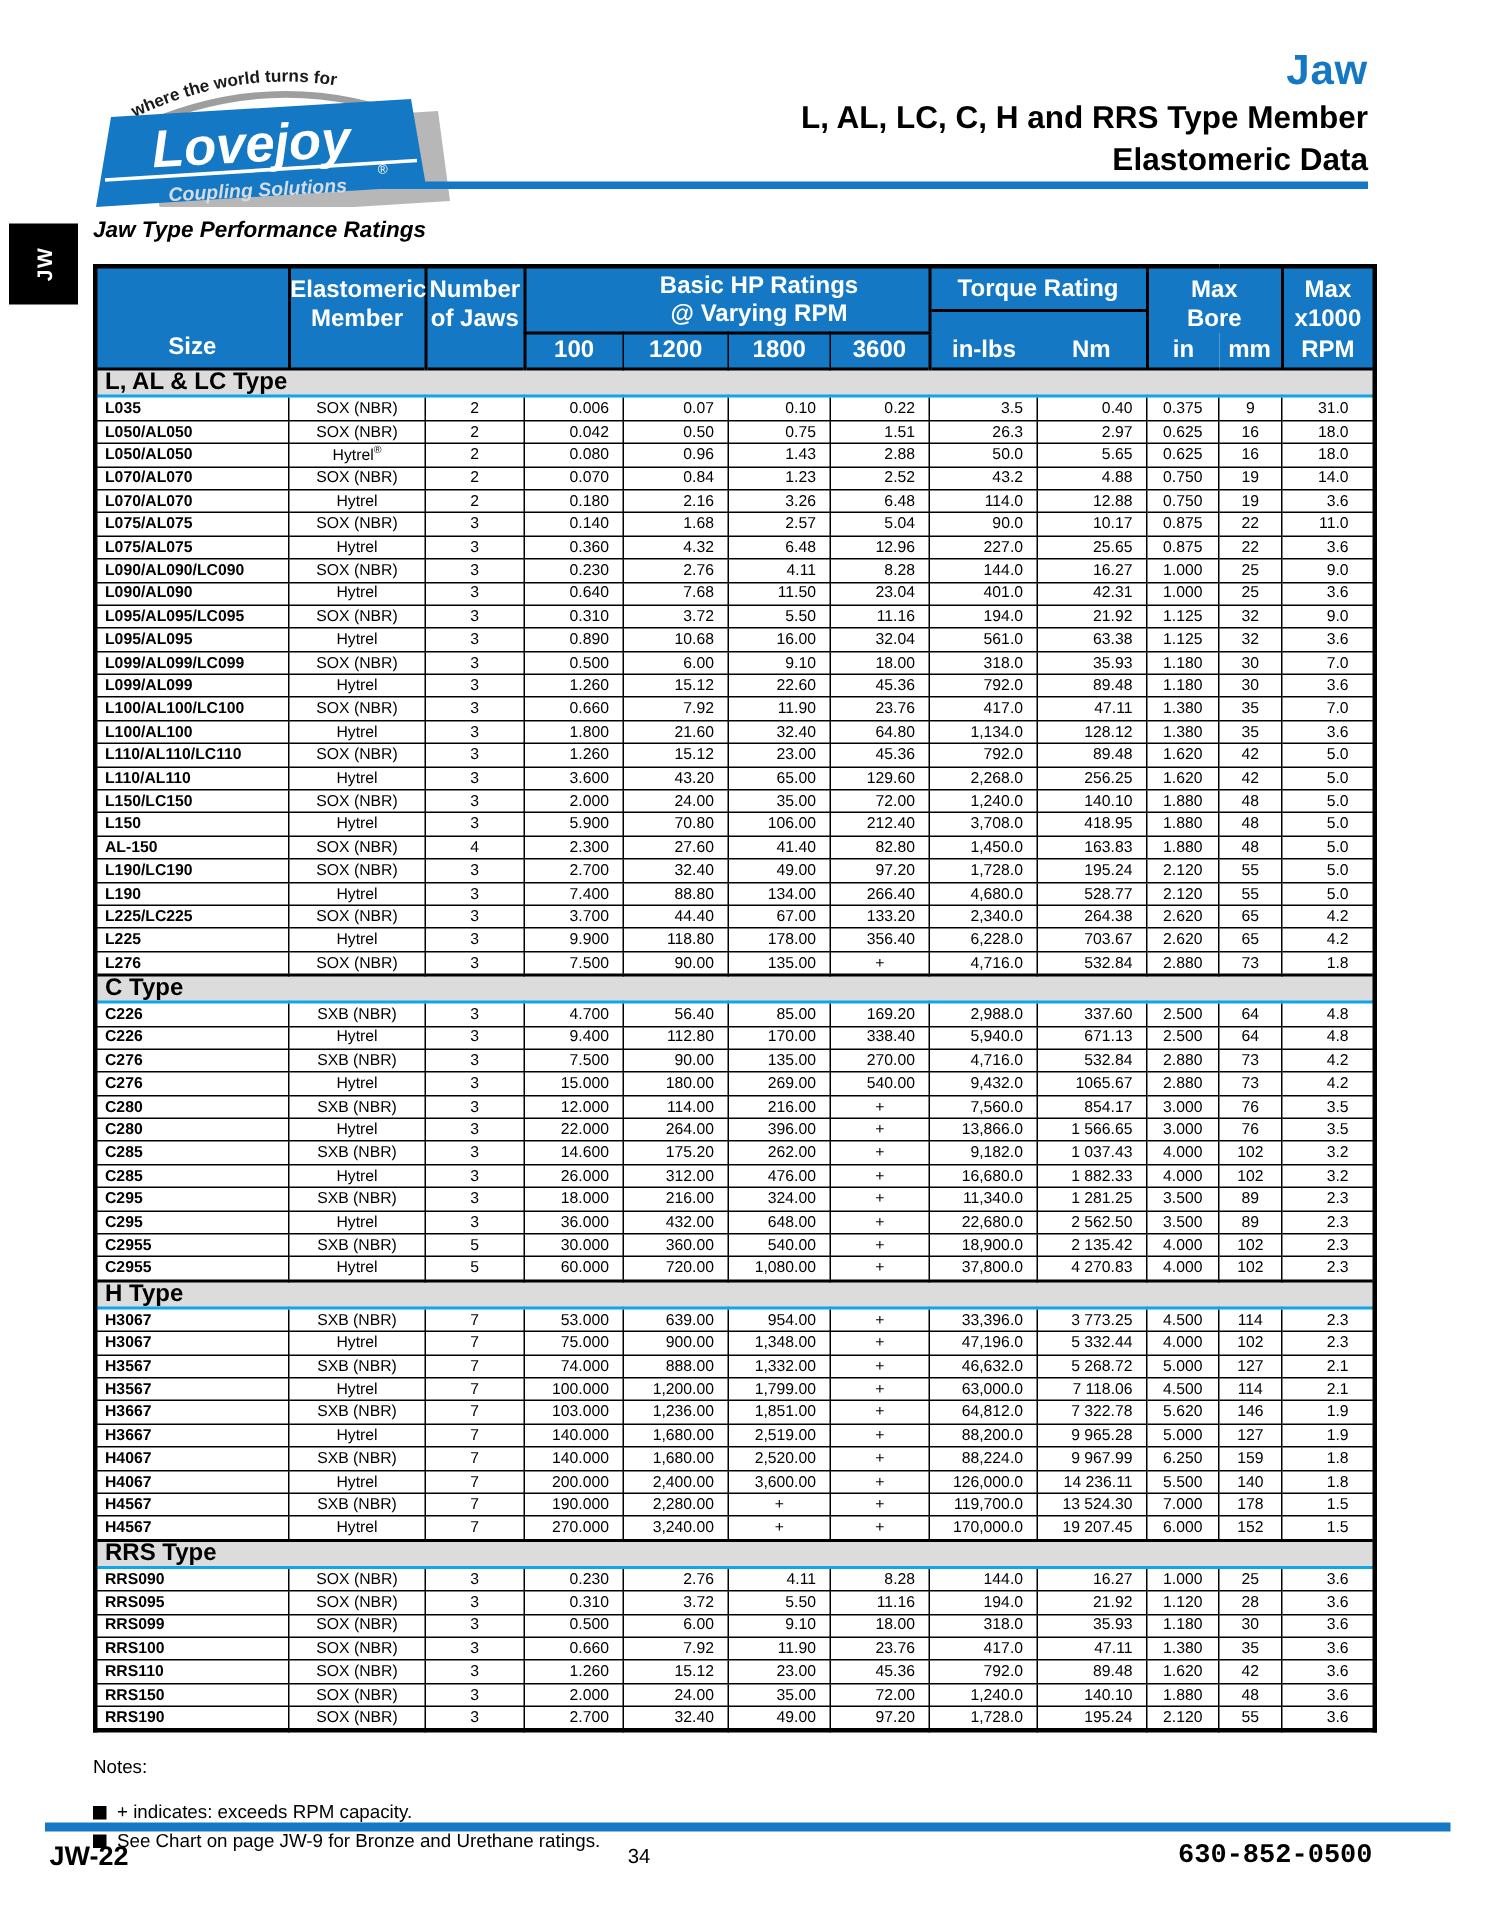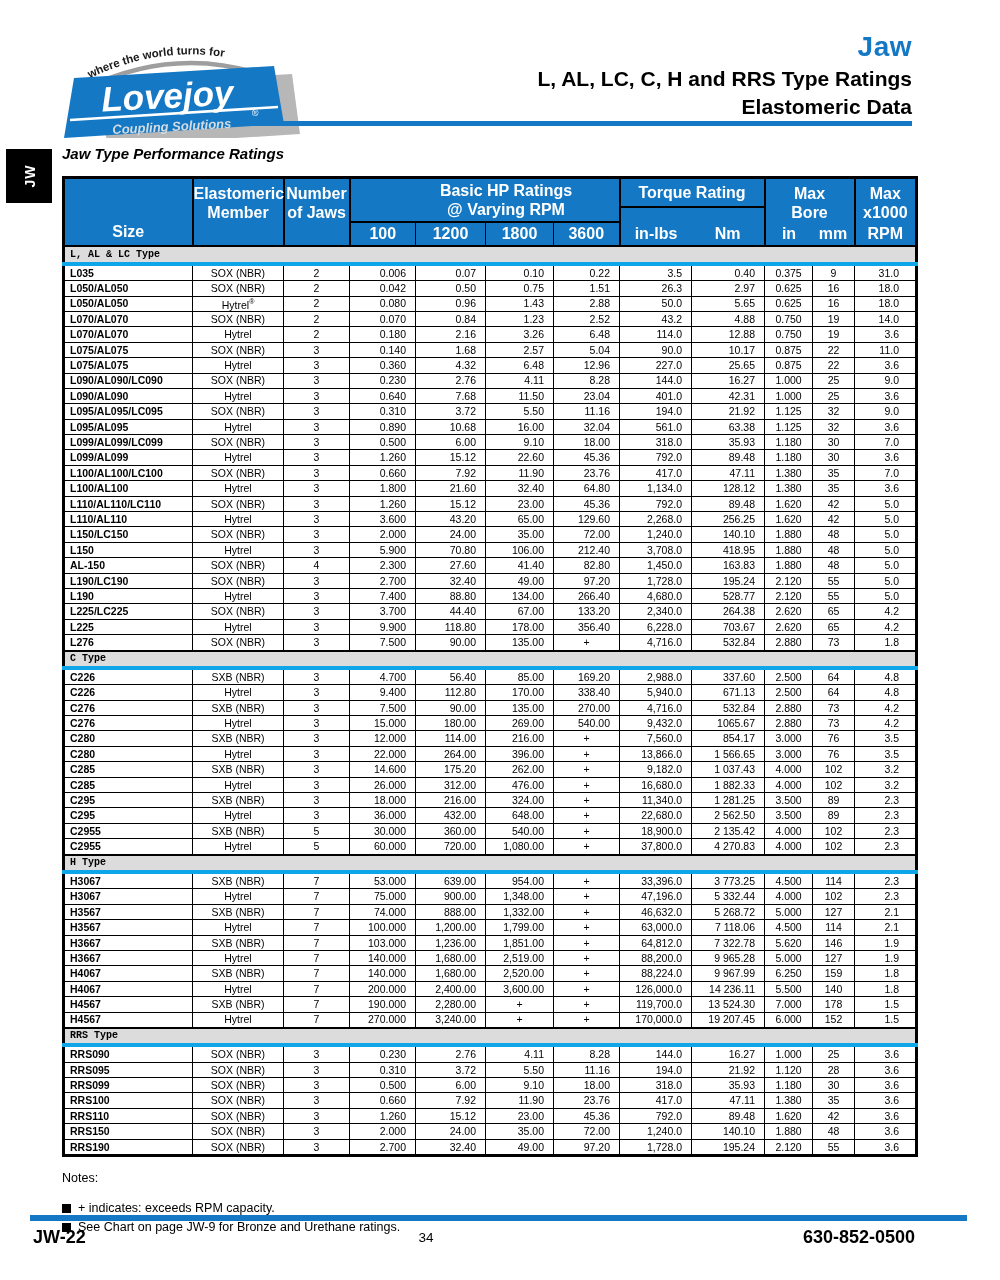--- a/index.html
+++ b/index.html
@@ -28,38 +28,38 @@
   .pre { white-space:pre-line; line-height:1.2; }
   .th-size { vertical-align:bottom; padding-bottom:4px; }
   .th-elast,.th-jaws,.th-bore,.th-maxrpm { vertical-align:top; padding-top:5px; }
   .th-hp { border-bottom:2px solid #000; vertical-align:middle;padding-left:43px; }
   .th-torque { vertical-align:top; }
   .tq-inner { height:27px; display:flex; align-items:center; justify-content:center; border-bottom:2px solid #000; }
   .h2 th { vertical-align:middle; }
   .gL { border-left:2px solid #000; }
   .gL15 { border-left:1.5px solid #000; }
   tbody td { border:1.5px solid #000; height:14.4px; padding:0; line-height:1; background:#fff; }
-  tr.section td { background:var(--band); text-align:left; font-weight:bold; padding-left:5px; font-size:10px;
-                  border-top:2px solid #000; border-bottom:4px solid #0ea5e9;font-family:Liberation Mono, monospace; }
+  tr.section td { background:var(--band); text-align:left; font-weight:bold; padding-left:5px; font-size:16px;
+                  border-top:2px solid #000; border-bottom:2px solid #0ea5e9; }
   .c0 { text-align:left; font-weight:bold; padding-left:5px;margin-left:34px; }
   .c1,.c2,.c9,.c10 { text-align:center; }
   .c3,.c4,.c5,.c6,.c7,.c8 { text-align:right; padding-right:9px; }
   .c11 { text-align:right; padding-right:16px; }
   td.plus { text-align:center; padding-right:0; }
   tbody sup { font-size:7px; }
 
   
   .notes { position:absolute; left:62px; top:1171px; font-size:12.5px; display:flex; gap:16px;flex-direction:column; }
   .notes-label { font-weight:normal; }
   .note-line { display:flex; align-items:center; gap:7px; margin-bottom:5px; }
   .sq { width:9px; height:9px; background:#000; display:inline-block; flex:0 0 auto; }
   .rule-bottom { position:absolute; left:30px; top:1215px; width:937px; height:6px; background:var(--blue); }
   .footer-left { position:absolute; left:33px; top:1227px; font-size:18px; font-weight:bold; }
   .footer-center { position:absolute; left:0; top:1230px; width:852px; text-align:center; font-size:13.5px; }
-  .footer-right { position:absolute; right:85px; top:1227px; font-size:18px; font-weight:bold; }
+  .footer-right { position:absolute; right:85px; top:1227px; font-size:18px; font-weight:bold;font-family:Liberation Mono, monospace; }
 </style>
 </head>
 <body>
 
 <div class="page">
 
   <svg class="logo-svg" width="258" height="114" viewBox="0 0 258 114">
     <defs>
       <path id="arcpath" d="M 30 56 Q 128 8 226 50" fill="none"></path>
     </defs>
@@ -69,21 +69,21 @@
     </text>
     <polygon points="40,62 236,50 244,110 52,122" fill="#b7b7b7"></polygon>
     <polygon points="18,54 218,42 228,100 8,114" fill="#1478c4"></polygon>
     <line x1="14" y1="96" x2="222" y2="83" stroke="#ffffff" stroke-width="2.5"></line>
     <text x="112" y="84" text-anchor="middle" font-size="35" font-style="italic" font-weight="bold" fill="#ffffff" transform="rotate(-3 112 84)">Lovejoy</text>
     <text x="196" y="92" font-size="9" fill="#ffffff" transform="rotate(-3 196 92)">®</text>
     <text x="116" y="107" text-anchor="middle" font-size="13" font-style="italic" font-weight="bold" fill="#d5dbe0" transform="rotate(-3 116 107)">Coupling Solutions</text>
   </svg>
 
   <div class="page-title">Jaw</div>
-  <div class="subtitle1">L, AL, LC, C, H and RRS Type Ratings</div>
+  <div class="subtitle1">L, AL, LC, C, H and RRS Type Member</div>
   <div class="subtitle2">Elastomeric Data</div>
   <div class="rule-top"></div>
 
   <div class="jw-tab">
     <span>JW</span>
   </div>
 
   <div class="table-caption">Jaw Type Performance Ratings</div>
 
   <table id="ratings-table">

